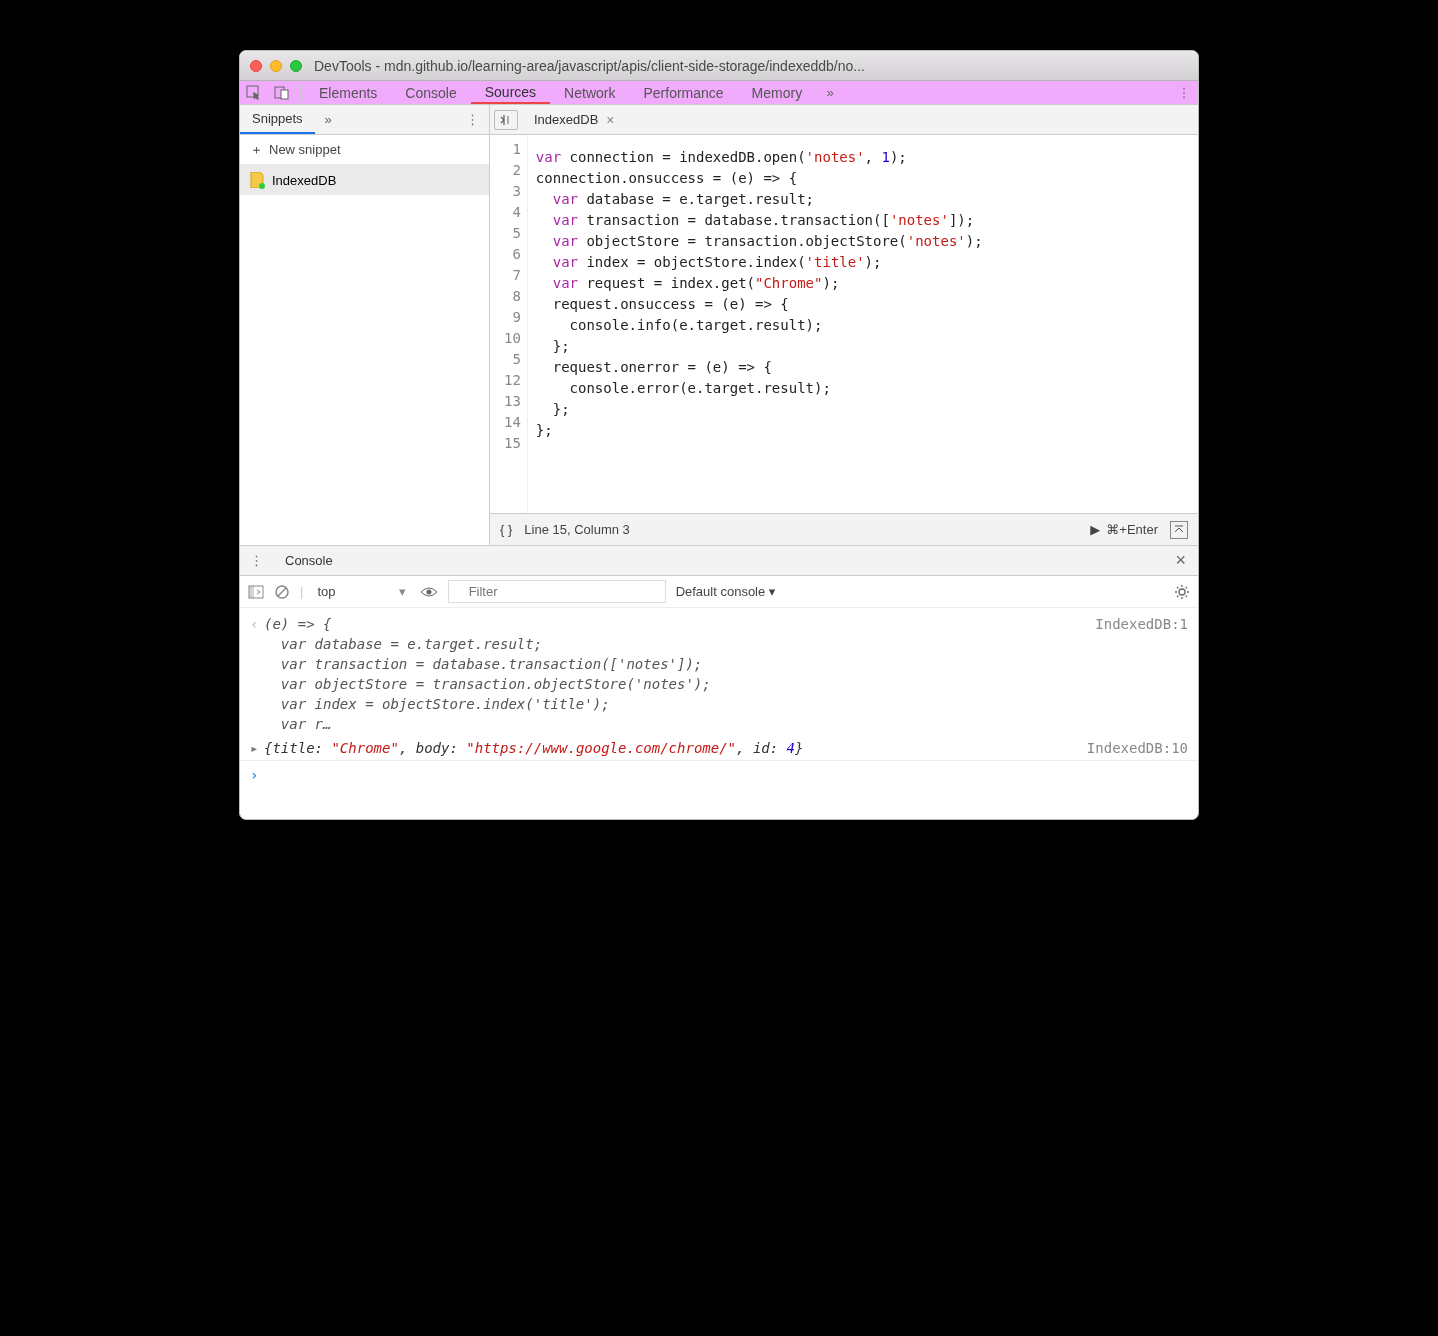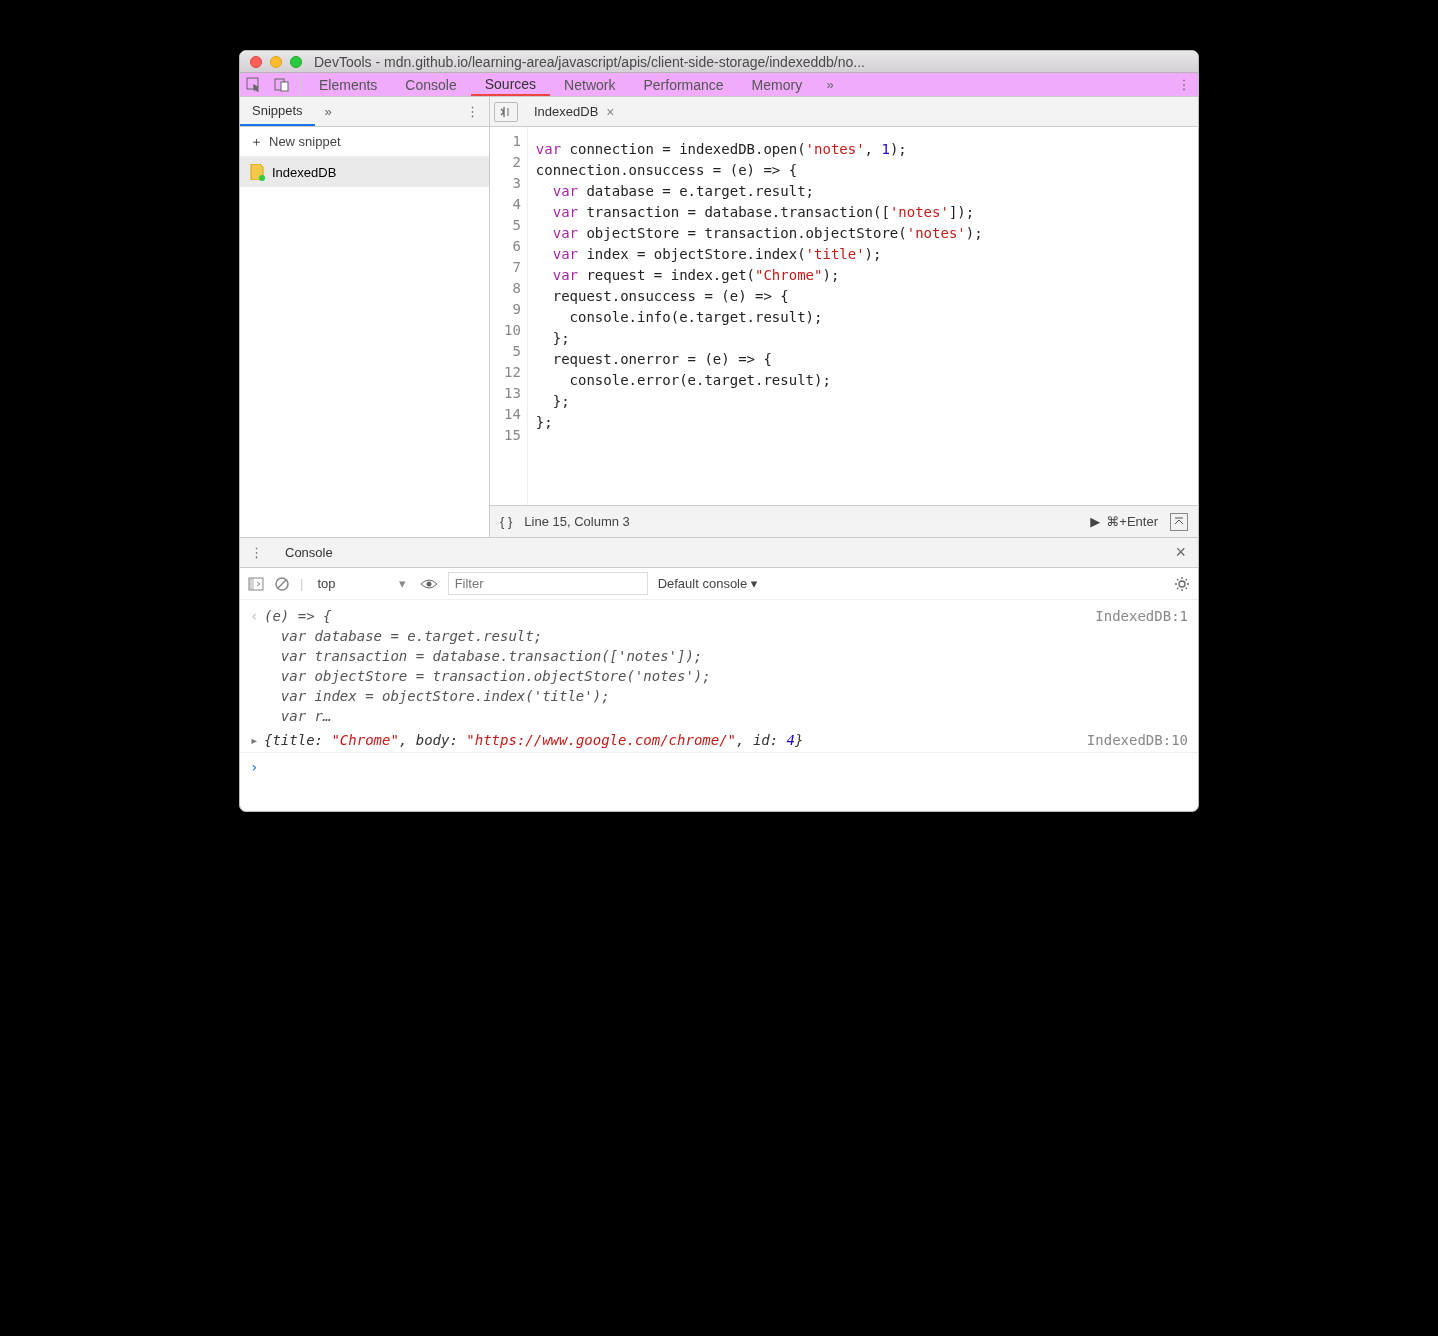--- a/index.html
+++ b/index.html
@@ -16,21 +16,21 @@
   }
   .window {
     width: 960px;
     background: #fff;
     border-radius: 7px;
     box-shadow: 0 20px 60px rgba(0,0,0,.5);
     overflow: hidden;
     border: 1px solid #bcbcbc;
   }
   .titlebar {
-    height: 22px;
+    height: 30px;
     background: linear-gradient(#e8e6e8,#d3d1d3);
     display: flex;
     align-items: center;
     padding: 0 10px;
     border-bottom: 1px solid #b5b3b5;
   }
   .traffic { display:flex; gap:8px; margin-right:12px;}
   .tl { width:12px; height:12px; border-radius:50%; }
   .tl.red{background:#ff5f57;border:1px solid #e24540;}
   .tl.yellow{background:#ffbd2e;border:1px solid #e1a116;}
@@ -73,21 +73,21 @@
   .statusbar .sp{flex:1;}
   .statusbar .run{display:flex;align-items:center;gap:6px;}
   .statusbar .box{width:18px;height:18px;border:1px solid #888;display:flex;align-items:center;justify-content:center;}
   .drawer{border-top:1px solid #ccc;}
   .drawer-tabs{height:30px;background:#f3f3f3;display:flex;align-items:center;border-bottom:1px solid #ccc;}
   .drawer-tabs .menu{padding:0 10px;color:#666;}
   .drawer-tabs .dtab{padding:0 12px;color:#333;}
   .drawer-tabs .close{margin-left:auto;padding:0 12px;color:#666;font-size:18px;}
   .con-toolbar{height:32px;border-bottom:1px solid #eee;display:flex;align-items:center;padding:0 8px;gap:10px;color:#666;}
   .con-toolbar .sel{border:none;background:transparent;padding:2px 4px;color:#444;}
-  .con-toolbar .filter{flex:0 0 200px;border:1px solid #ddd;padding:3px 6px;font-size:13px;color:#888;background:#fff;}
+  .con-toolbar .filter{flex:0 0 200px;border:1px solid #ddd;padding:3px 20px;font-size:13px;color:#888;background:#fff;}
   .con-toolbar .levels{color:#444;}
   .con-toolbar .gear{margin-left:auto;}
   .console-body{font-family:Menlo,Consolas,monospace;font-size:14px;line-height:20px;padding:4px 0 30px;}
   .con-row{display:flex;padding:2px 10px;align-items:flex-start;}
   .con-row .arrow{width:14px;color:#bbb;flex-shrink:0;}
   .con-row .content{flex:1;white-space:pre;color:#555;font-style:italic;}
   .con-row .link{color:#888;margin-left:auto;flex-shrink:0;font-style:normal;}
   .con-row.obj .content{font-style:italic;color:#333;}
   .obj .kstr{color:#c41a16;}
   .obj .knum{color:#1c00cf;}

